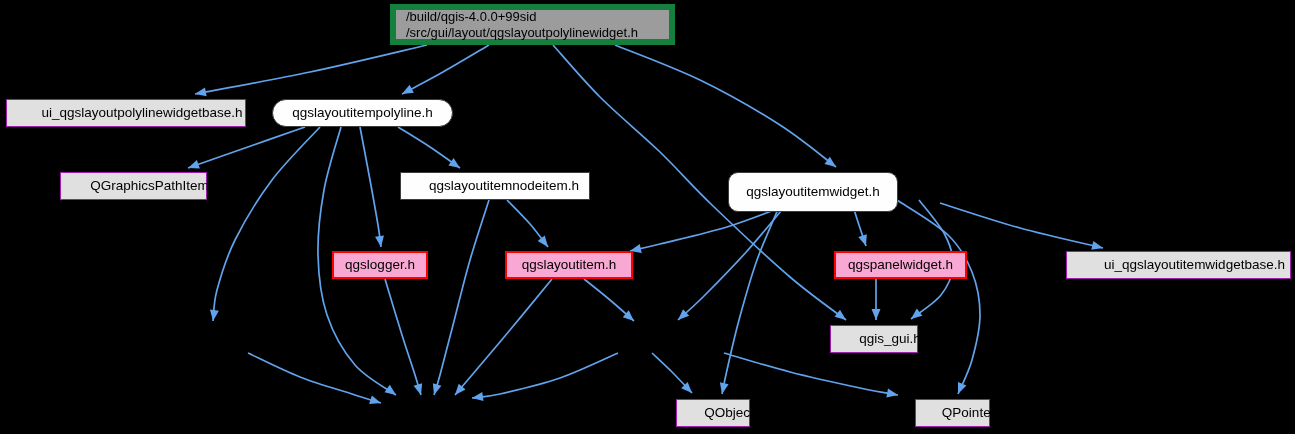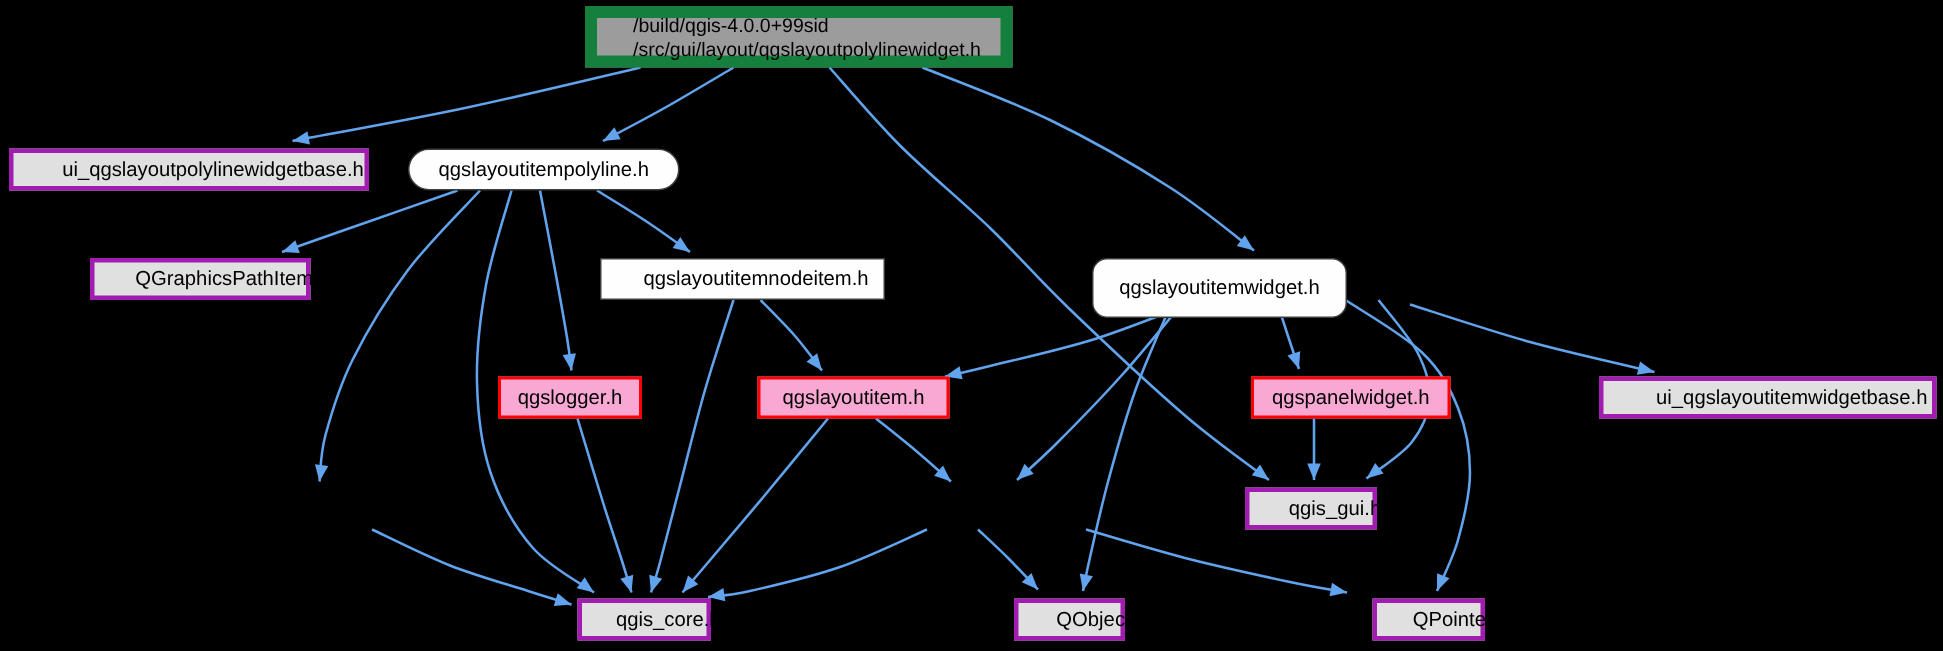--- a/index.html
+++ b/index.html
@@ -8,26 +8,26 @@
     background:#000000; overflow:hidden;
     font-family:"Liberation Sans", sans-serif;
   }
   #edges { position:absolute; left:0; top:0; width:1295px; height:434px; }
   .node {
     position:absolute; box-sizing:border-box;
     display:flex; align-items:center; justify-content:center;
     font-size:13.5px; color:#000000; white-space:pre-line;
     text-align:center; line-height:16px; cursor:default;
   }
-  .node.gray  { background:#e0e0e0; border:3px solid #a21caf;padding-left:32px; }
+  .node.gray  { background:#e0e0e0; border:1px solid #a21caf;padding-left:32px; }
   .node.white { background:#fefefe; border:1px solid #3c3c3c; }
   .node.red   { background:#f9a8d4; border:2px solid #fe0000; }
   .node.main  {
-    background:#9c9c9c; border:8px solid #15803d;
-    justify-content:flex-start; text-align:left; padding-left:24px;
+    background:#9c9c9c; border:6px solid #15803d;
+    justify-content:flex-start; text-align:left; padding-left:10px;
     font-size:13px;
   }
 </style>
 </head>
 <body>
 
 <div id="stage">
   <svg id="edges" xmlns="http://www.w3.org/2000/svg" viewBox="0 0 1295 434">
       <path d="M427,45 C407.5,49.5 348.6666666666667,63.833333333333336 310,72 C271.3333333333333,80.16666666666667 214.16666666666666,90.33333333333333 195,94" fill="none" stroke="#61a3ec" stroke-width="1.7"></path>
       <polygon points="195,94 204.95853977280777,87.51328391299529 206.64961256441663,96.35298259640527" fill="#61a3ec"></polygon>
@@ -87,16 +87,15 @@
     <div class="node gray" style="left: 6px; top: 99px; width: 240px; height: 28px;">ui_qgslayoutpolylinewidgetbase.h</div>
     <div class="node white" style="left: 272px; top: 99px; width: 181px; height: 28px; border-radius: 14px;">qgslayoutitempolyline.h</div>
     <div class="node gray" style="left: 60px; top: 172px; width: 147px; height: 28px;">QGraphicsPathItem</div>
     <div class="node white" style="left: 400px; top: 172px; width: 190px; height: 28px; padding-left: 18px;">qgslayoutitemnodeitem.h</div>
     <div class="node white" style="left: 728px; top: 172px; width: 170px; height: 40px; border-radius: 10px;">qgslayoutitemwidget.h</div>
     <div class="node red" style="left: 332px; top: 251px; width: 96px; height: 28px;">qgslogger.h</div>
     <div class="node red" style="left: 505px; top: 251px; width: 128px; height: 28px;">qgslayoutitem.h</div>
     <div class="node red" style="left: 810px; top: 251px; width: 133px; height: 28px; margin-left: 24px;">qgspanelwidget.h</div>
     <div class="node gray" style="left: 1066px; top: 251px; width: 225px; height: 28px;">ui_qgslayoutitemwidgetbase.h</div>
     <div class="node gray" style="left: 830px; top: 325px; width: 88px; height: 28px;">qgis_gui.h</div>
-    <div class="node gray" style="left: 385px; top: 399px; width: 89px; height: 28px;">qgis_core.h</div>
     <div class="node gray" style="left: 676px; top: 399px; width: 74px; height: 28px;">QObject</div>
     <div class="node gray" style="left: 915px; top: 399px; width: 75px; height: 28px;">QPointer</div>
   </div>
 
 </body></html>

